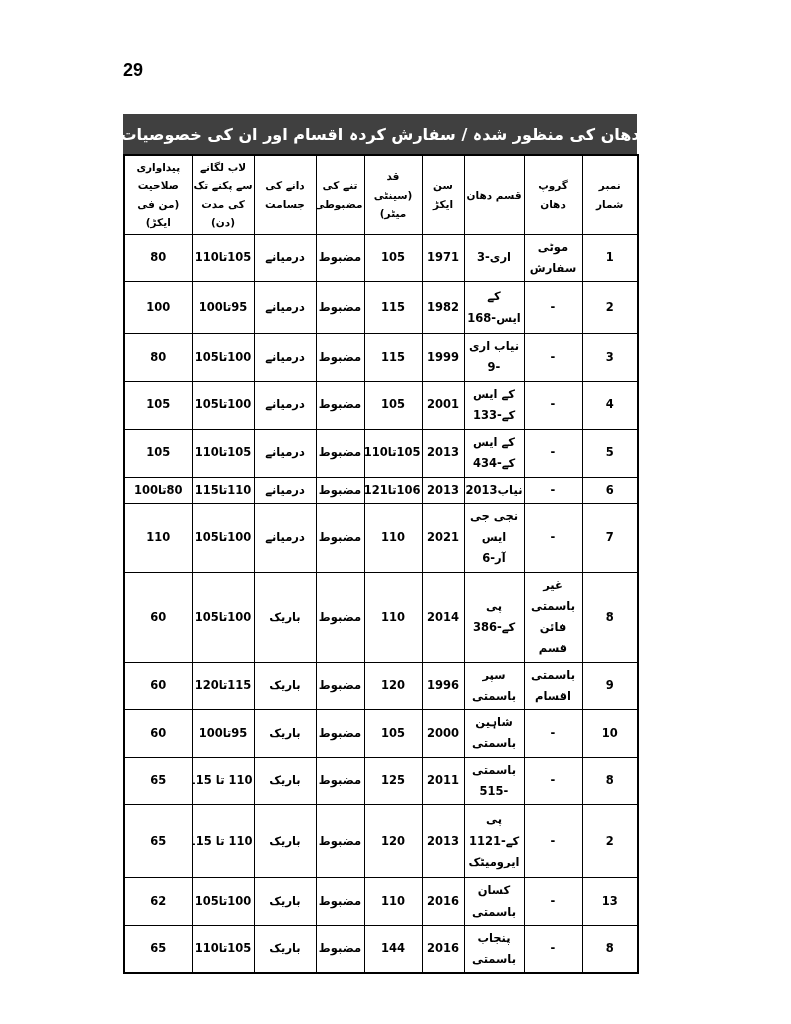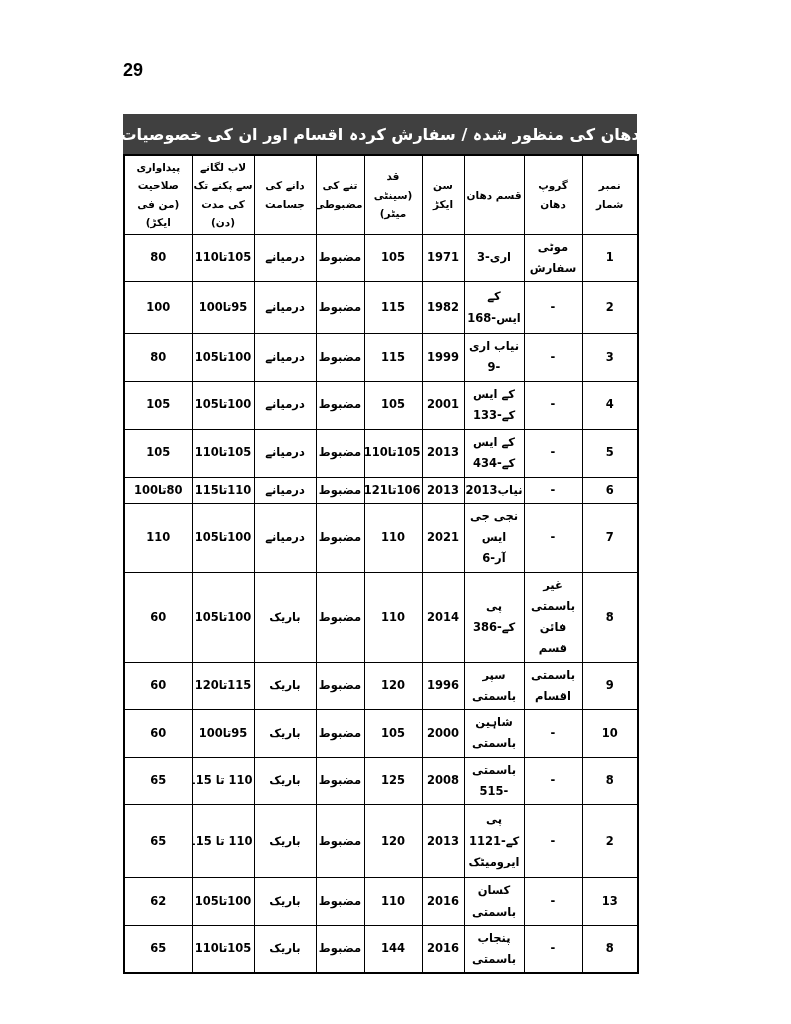--- a/index.html
+++ b/index.html
@@ -244,21 +244,21 @@
             <td>مضبوط</td>
             <td>باریک</td>
             <td>95تا100</td>
             <td>60</td>
           </tr>
           <tr>
             <td>8</td>
             <td>-</td>
             <td>باسمتی
 -515</td>
-            <td>2008</td>
+            <td>2011</td>
             <td>125</td>
             <td>مضبوط</td>
             <td>باریک</td>
             <td>110 تا 115</td>
             <td>65</td>
           </tr>
           <tr>
             <td>2</td>
             <td>-</td>
             <td>پی

